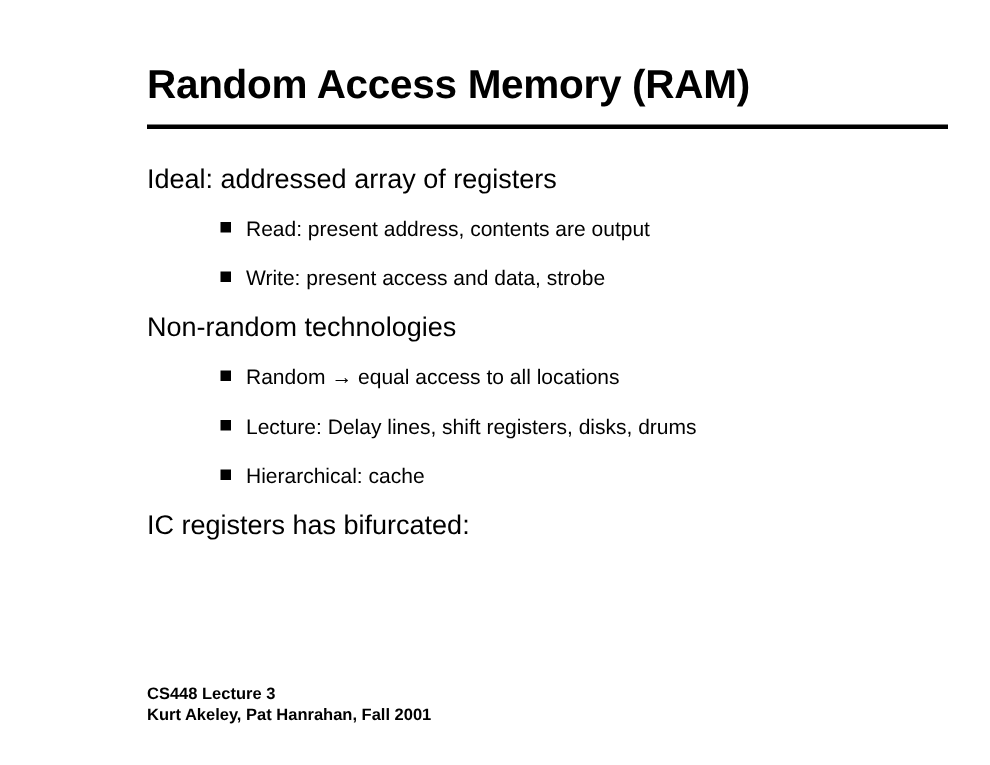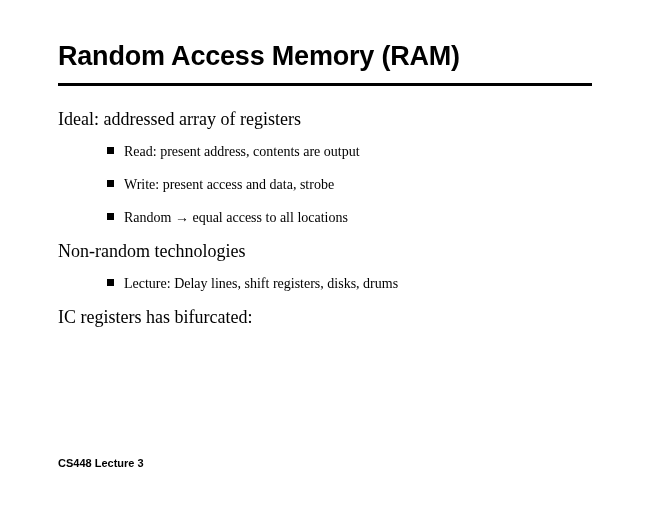--- a/index.html
+++ b/index.html
@@ -11,20 +11,21 @@
     font-family: "Liberation Sans", sans-serif;
     color: #000000;
   }
   .slide {
     position: relative;
     width: 592px;
     height: 510px;
     background: #ffffff;
     overflow: hidden;
     box-sizing: border-box;
+    margin-left: 40px;
   }
   .slide-title {
     position: absolute;
     left: 58px;
     top: 39px;
     font-size: 27px;
     font-weight: bold;
     letter-spacing: -0.2px;
     line-height: 34px;
     white-space: nowrap;
@@ -40,21 +41,20 @@
   .body-content {
     position: absolute;
     left: 58px;
     top: 108px;
     width: 560px;
   }
   .bullet-row {
     display: flex;
     align-items: baseline;
     height: 33px;
-    font-family: Liberation Serif, serif;
   }
   .bullet-row.level-1 {
     padding-left: 0px;
   }
   .bullet-row.level-2 {
     padding-left: 49px;
   }
   .bullet-marker {
     width: 17px;
     flex: 0 0 17px;
@@ -124,44 +124,51 @@
       <span class="bullet-text">Read: present address, contents are output</span>
     </div>
 
     <div class="bullet-row level-2">
       <span class="bullet-marker">
           <span class="sq"></span>
         </span>
       <span class="bullet-text">Write: present access and data, strobe</span>
     </div>
 
+    <div class="bullet-row level-1">
+      <span class="bullet-text">Non-random technologies</span>
+    </div>
+
     <div class="bullet-row level-2">
       <span class="bullet-marker">
           <span class="sq"></span>
         </span>
       <span class="bullet-text">Random → equal access to all locations</span>
-    </div>
-
-    <div class="bullet-row level-1">
-      <span class="bullet-text">Non-random technologies</span>
     </div>
 
     <div class="bullet-row level-2">
       <span class="bullet-marker">
           <span class="sq"></span>
         </span>
       <span class="bullet-text">Lecture: Delay lines, shift registers, disks, drums</span>
     </div>
 
+    <div class="bullet-row level-2">
+      <span class="bullet-marker">
+          <span class="sq"></span>
+        </span>
+      <span class="bullet-text">Hierarchical: cache</span>
+    </div>
 
     <div class="bullet-row level-1">
       <span class="bullet-text">IC registers has bifurcated:</span>
     </div>
 
 
 
   </div>
 
   <div class="footer">
     <span class="footer-text">CS448 Lecture 3</span>
+    <span class="footer-text">Kurt Akeley, Pat Hanrahan, Fall 2001</span>
   </div>
 
 </div>
 
 </body></html>

